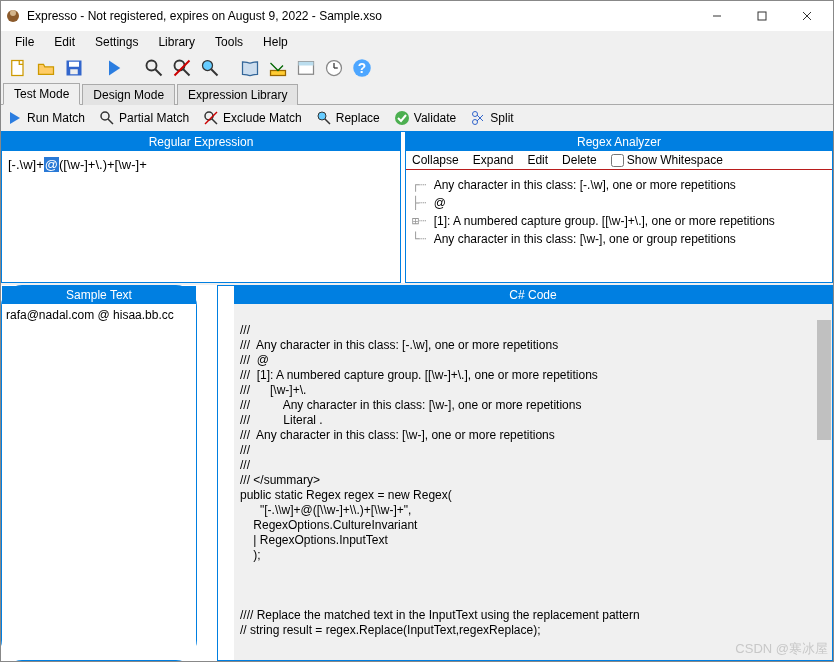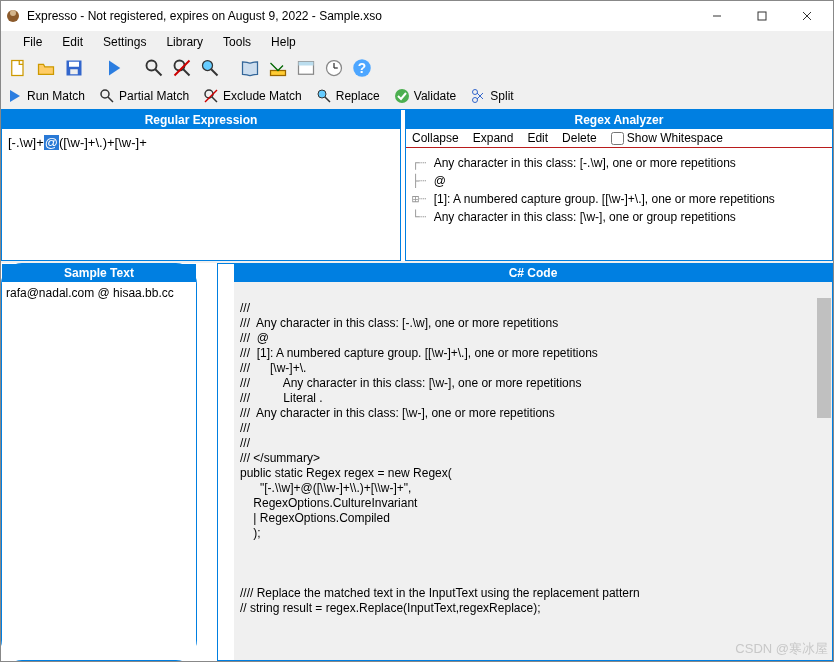--- a/index.html
+++ b/index.html
@@ -3,35 +3,35 @@
 <meta charset="utf-8">
 <style>
 * { box-sizing: border-box; margin: 0; padding: 0; }
 body { font-family: "Segoe UI", Tahoma, sans-serif; font-size: 12px; color: #000; background: #fff; width: 834px; height: 662px; overflow: hidden; position: relative; }
 .window { width: 834px; height: 662px; border: 1px solid #888; background: #f0f0f0; display: flex; flex-direction: column; }
 .titlebar { height: 30px; display: flex; align-items: center; padding: 0 4px; background: #fff; }
 .titlebar .app-icon { width: 16px; height: 16px; margin-right: 6px; }
 .titlebar .title { flex: 1; color: #000; font-size: 12px; }
 .win-btns { display: flex; }
 .win-btn { width: 45px; height: 30px; display: flex; align-items: center; justify-content: center; color: #333; }
-.menubar { height: 22px; display: flex; align-items: center; padding: 0 14px; gap: 4px; background: #f0f0f0; }
+.menubar { height: 22px; display: flex; align-items: center; padding: 0 6px; gap: 4px; background: #f0f0f0; }
 .menubar span { padding: 2px 8px; cursor: default; }
 .toolbar { height: 30px; display: flex; align-items: center; padding: 2px 6px; gap: 6px; background: #f0f0f0; }
 .tb-btn { width: 22px; height: 22px; display: flex; align-items: center; justify-content: center; border: 1px solid transparent; }
 .tb-sep { width: 6px; }
 .tabrow { height: 22px; display: flex; align-items: flex-end; padding: 0 2px; background: #f0f0f0; border-bottom: 1px solid #aaa; }
 .tab { padding: 3px 10px; border: 1px solid #aaa; border-bottom: none; background: #e3e3e3; margin-right: 2px; font-size: 12px; position: relative; top: 1px; }
 .tab.active { background: #f0f0f0; border-bottom: 1px solid #f0f0f0; }
 .actionbar { height: 26px; display: flex; align-items: center; padding: 2px 6px; gap: 14px; background: #f0f0f0; }
 .action { display: flex; align-items: center; gap: 4px; font-size: 12px; }
 .action svg { width: 16px; height: 16px; }
 .content { flex: 1; display: flex; flex-direction: column; background: #fff; }
 .row1 { display: flex; height: 152px; border-top: 1px solid #007FE1; }
 .panel { display: flex; flex-direction: column; border: 1px solid #007FE1; margin: 0; }
-.panel-header { background: #007FE1; color: #fff; text-align: center; font-weight: bold; font-size: 12px; padding: 2px 0; }
+.panel-header { background: #007FE1; color: #fff; text-align: center; font-weight: normal; font-size: 12px; padding: 2px 0; }
 .panel-body { flex: 1; background: #fff; overflow: auto; position: relative; }
 .regex-panel { width: 400px; }
 .analyzer-panel { flex: 1; margin-left: 4px; }
 .row2 { flex: 1; display: flex; border-top: 2px solid #f0f0f0; }
 .sample-panel { width: 196px; border-radius: 21px; }
 .code-panel { flex: 1; margin-left: 20px; padding-left: 16px; }
 .analyzer-tools { display: flex; align-items: center; gap: 14px; padding: 2px 6px; font-size: 12px; border-bottom: 1px solid #b91c1c; }
 .tree { padding: 6px 6px; font-size: 12px; line-height: 18px; }
 .tree-item { display: flex; align-items: flex-start; }
 .tree-conn { color: #999; font-family: monospace; white-space: pre; }
@@ -156,20 +156,25 @@
         </svg>
       </div>
     <div class="tb-btn">
         <svg viewBox="0 0 16 16">
           <circle cx="8" cy="8" r="7" fill="#4da6ff"></circle>
           <text x="8" y="12" text-anchor="middle" fill="#fff" font-size="11" font-weight="bold">?</text>
         </svg>
       </div>
   </div>
 
+  <div class="tabrow">
+    <div class="tab active">Test Mode</div>
+    <div class="tab">Design Mode</div>
+    <div class="tab">Expression Library</div>
+  </div>
 
   <div class="actionbar">
     <div class="action">
         <svg viewBox="0 0 16 16">
           <path d="M3 2l10 6-10 6z" fill="#2b7de0"></path>
         </svg>
         <span>Run Match</span>
       </div>
     <div class="action">
         <svg viewBox="0 0 16 16">
@@ -268,21 +273,21 @@
 <span>///      [\w-]+\.</span>
 <span>///          Any character in this class: [\w-], one or more repetitions</span>
 <span>///          Literal .</span>
 <span>///  Any character in this class: [\w-], one or more repetitions</span>
 <span>///</span>
 <span>///</span>
 <span>/// &lt;/summary&gt;</span>
 <span>public static Regex regex = new Regex(</span>
 <span>      "[-.\\w]+@([\\w-]+\\.)+[\\w-]+",</span>
 <span>    RegexOptions.CultureInvariant</span>
-<span>    | RegexOptions.Compiled</span>
+<span>    | RegexOptions.InputText</span>
 <span>    );</span>
 <span></span>
 <span></span>
 <span></span>
 <span>//// Replace the matched text in the InputText using the replacement pattern</span>
 <span>// string result = regex.Replace(InputText,regexReplace);</span>
           </div>
           <div class="scrollbar-v">
               <div class="scroll-thumb"></div>
             </div>

